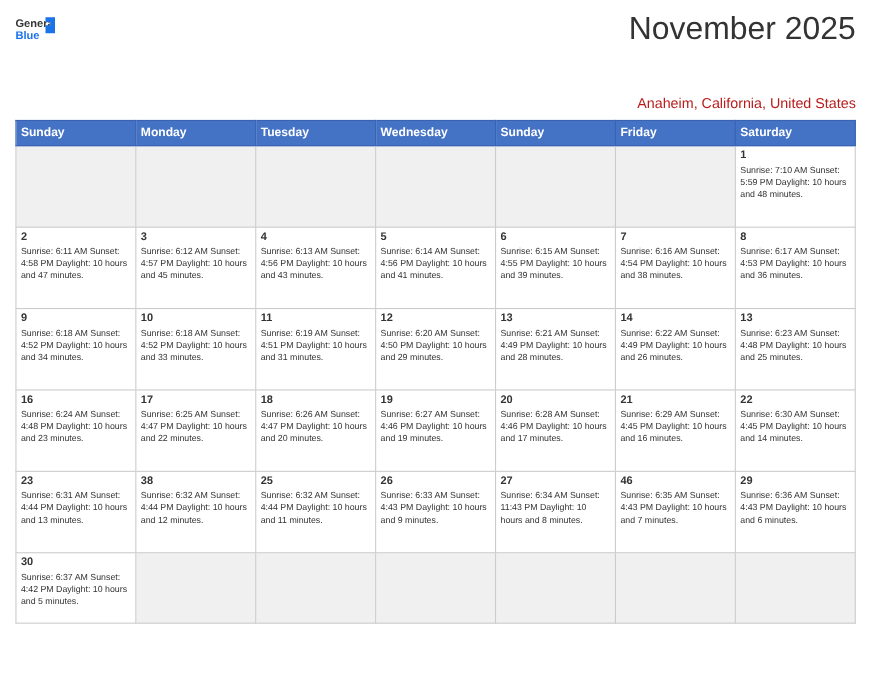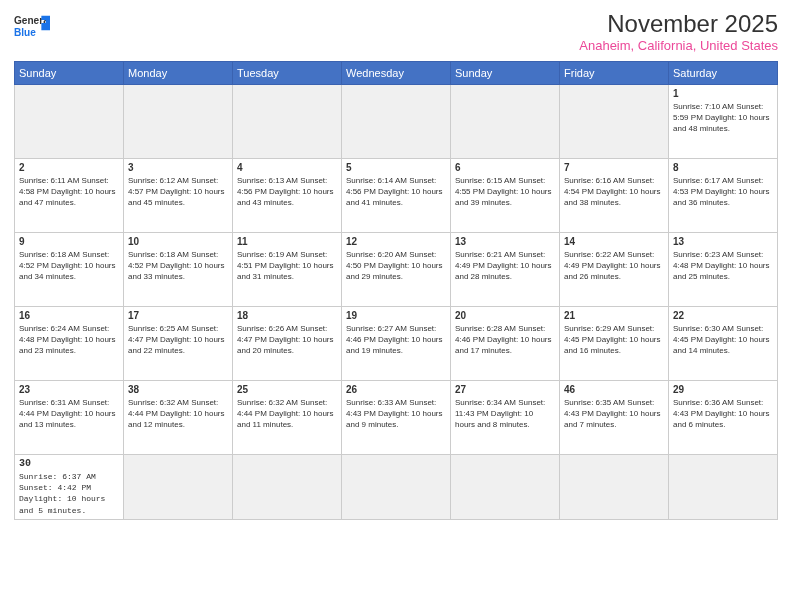--- a/index.html
+++ b/index.html
@@ -28,60 +28,60 @@
       gap: 4px;
     }
     .logo-icon {
       width: 36px;
       height: 36px;
     }
     .title-block {
       text-align: right;
     }
     .month-title {
-      font-size: 24px;
+      font-size: 29px;
       color: #333;
       font-weight: normal;
       margin-left: 16px;
     }
     .subtitle {
       font-size: 13px;
-      color: #ec4899;
+      color: #b91c1c;
+      margin-top: 43px;
     }
     .calendar {
       width: 100%;
       border-collapse: collapse;
       border: 1px solid #ccc;
       table-layout: fixed;
     }
     .calendar th {
       background-color: #4472c4;
       color: #fff;
       font-size: 11px;
-      font-weight: normal;
+      font-weight: bold;
       padding: 5px 4px;
       text-align: left;
       border: 1px solid #3a62b0;
     }
     .calendar td {
       border: 1px solid #ccc;
       vertical-align: top;
       padding: 3px 4px;
       font-size: 8.5px;
       color: #333;
       height: 74px;
       width: 113px;
       background: #fff;
     }
     .calendar td.empty {
       background: #f0f0f0;
     }
     .calendar td.last-row {
       height: 64px;
-      font-family: Liberation Mono, monospace;
     }
     .day-number {
       font-size: 10px;
       font-weight: bold;
       display: block;
       margin-bottom: 2px;
     }
     .day-info {
       font-size: 8px;
       line-height: 1.4;

